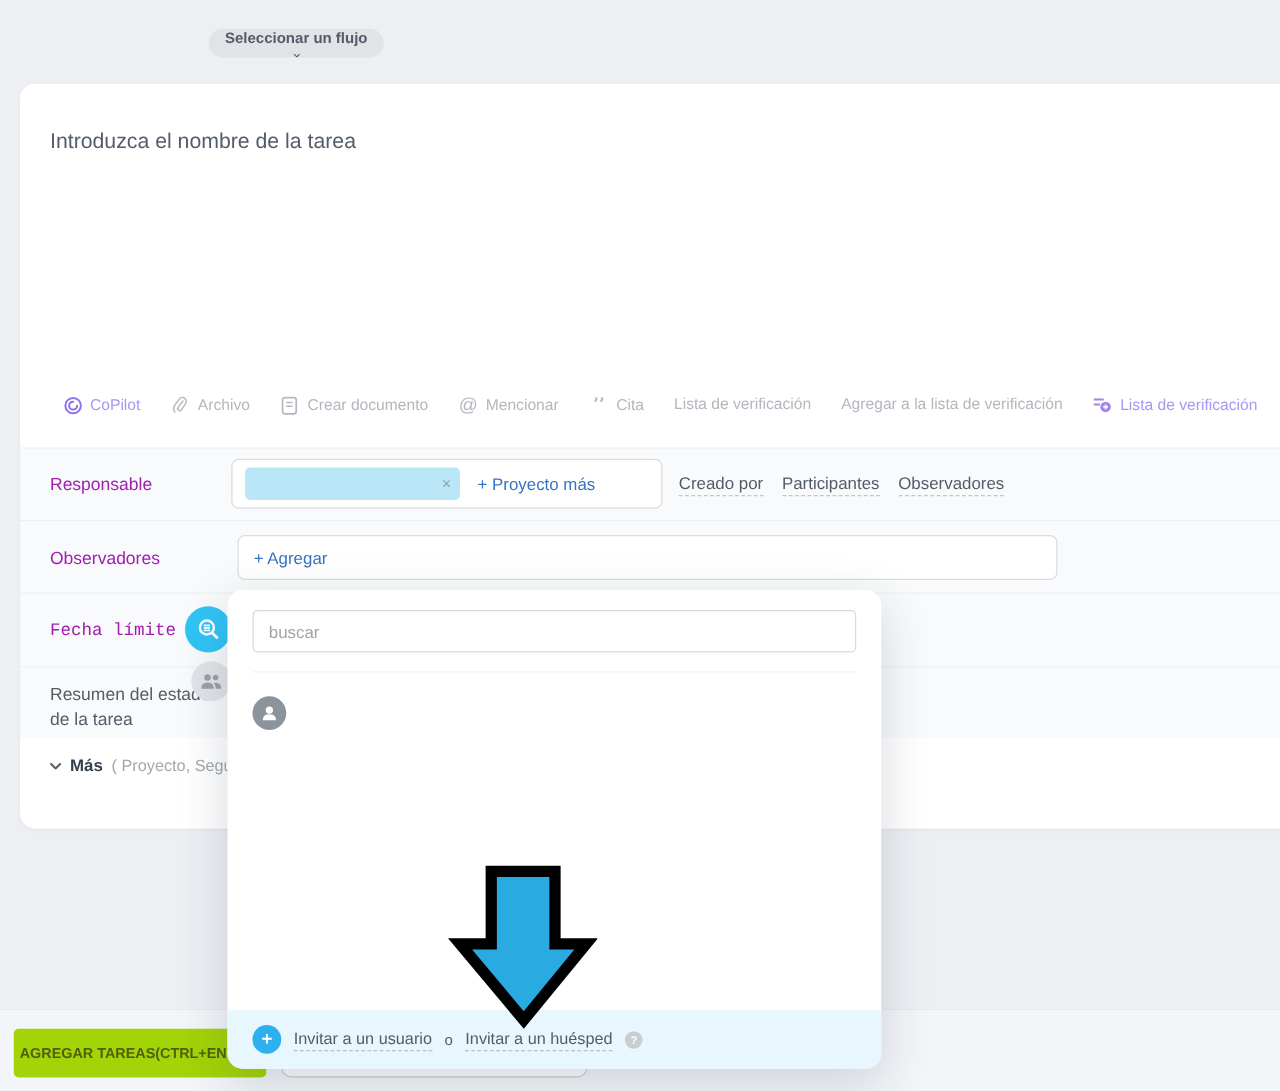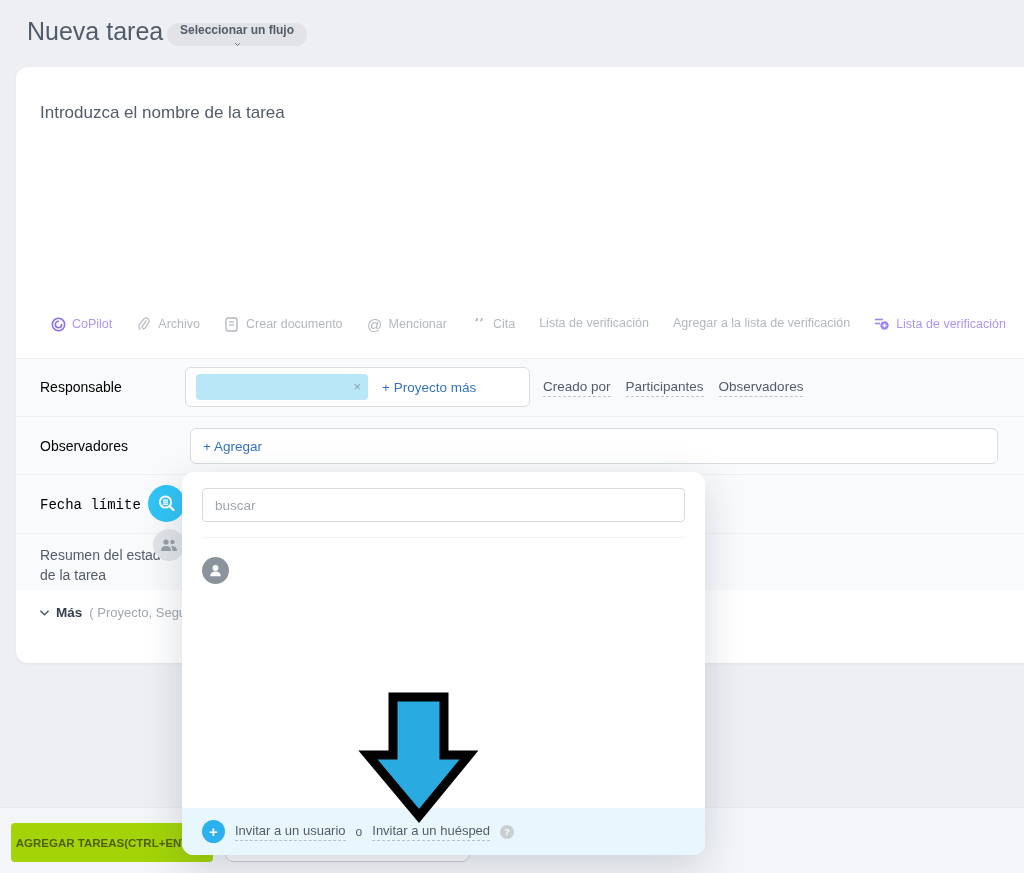--- a/index.html
+++ b/index.html
@@ -36,36 +36,36 @@
   }
   .tb-item { display:flex; align-items:center; gap:6px; font-size:12.5px; color:#b3b8bf; cursor:pointer; }
   .tb-item.accent { color:#ab97f3; }
   .tb-icon { display:inline-flex; width:16px; height:16px; align-items:center; justify-content:center; }
   .tb-glyph { font-size:15px; line-height:1; color:#b3b8bf; }
   .quote-glyph { font-size:22px; line-height:10px; height:12px; overflow:hidden; font-weight:bold; }
   
   .fields { position:absolute; left:16px; top:358px; width:1030px; height:232px;
     background:#f8fafb; border-top:1px solid #eef1f4; }
   .frow { position:relative; border-bottom:1px solid #edf0f3; }
-  .frow-label { position:absolute; left:24px; font-size:14px; color:#000000; }
+  .frow-label { position:absolute; left:24px; font-size:14px; color:#a21caf; }
   .row-resp { height:58px; }
   .row-obs  { height:58px; }
   .row-fecha{ height:59px; }
   .row-res  { height:57px; border-bottom:none; }
   .assignee-box {
     position:absolute; left:169px; top:8px; width:345px; height:40px; background:#fff;
     border:1px solid #d8dde2; border-radius:6px; display:flex; align-items:center; padding:0 10px; gap:14px;
   }
   .chip { position:relative; width:172px; height:26px; background:#bae7f8; border-radius:4px; }
   .chip-x { position:absolute; right:7px; top:5px; font-size:13px; color:#93a2ad; cursor:pointer; line-height:1.2; }
   .blue-link { font-size:13.5px; color:#3573c3; cursor:pointer; }
   .right-links { position:absolute; left:527px; top:20px; display:flex; gap:15px; }
   .dashed-link { font-size:13.5px; color:#535c69; border-bottom:1px dashed #bfc6cc; padding-bottom:2px; cursor:pointer; white-space:nowrap; }
   .observer-box {
-    position:absolute; left:174px; top:11px; width:808px; height:36px; background:#fff;
+    position:absolute; left:174px; top:11px; width:656px; height:36px; background:#fff;
     border:1px solid #d8dde2; border-radius:6px; display:flex; align-items:center; padding:0 12px;
   }
   .res-lines { position:absolute; left:24px; top:11px; font-size:14px; line-height:20px; color:#535c69; }
   
   .mas-row { position:absolute; left:40px; top:605px; display:flex; align-items:center; gap:7px; cursor:pointer;justify-content:center; }
   .mas-label { font-size:13.5px; font-weight:bold; color:#333f4d; }
   .mas-hint { font-size:13px; color:#a1a7ae; white-space:nowrap; }
   
   .circle-btn { position:absolute; border-radius:50%; display:flex; align-items:center; justify-content:center; z-index:5; cursor:pointer; }
   .search-circle { left:148px; top:485px; width:37px; height:37px; background:#30c4f5; }
@@ -108,21 +108,20 @@
   .help-circle { width:14px; height:14px; border-radius:50%; background:#c9ced3; color:#fff;
     font-size:9px; font-weight:bold; display:flex; align-items:center; justify-content:center; cursor:pointer; }
   
   .big-arrow { position:absolute; left:356px; top:690px; z-index:30; pointer-events:none; }
 </style>
 </head>
 <body>
 
 <div class="screen">
 
-  <div class="page-title">Nueva tarea</div>
   <button class="flow-pill">
     <span>Seleccionar un flujo</span>
     <svg class="chev" viewBox="0 0 10 6">
       <polyline points="1,1 5,5 9,1" fill="none" stroke="#525c69" stroke-width="1.8" stroke-linecap="round" stroke-linejoin="round"></polyline>
     </svg>
   </button>
 
   <div class="card"></div>
 
   <div class="task-name-wrap">

